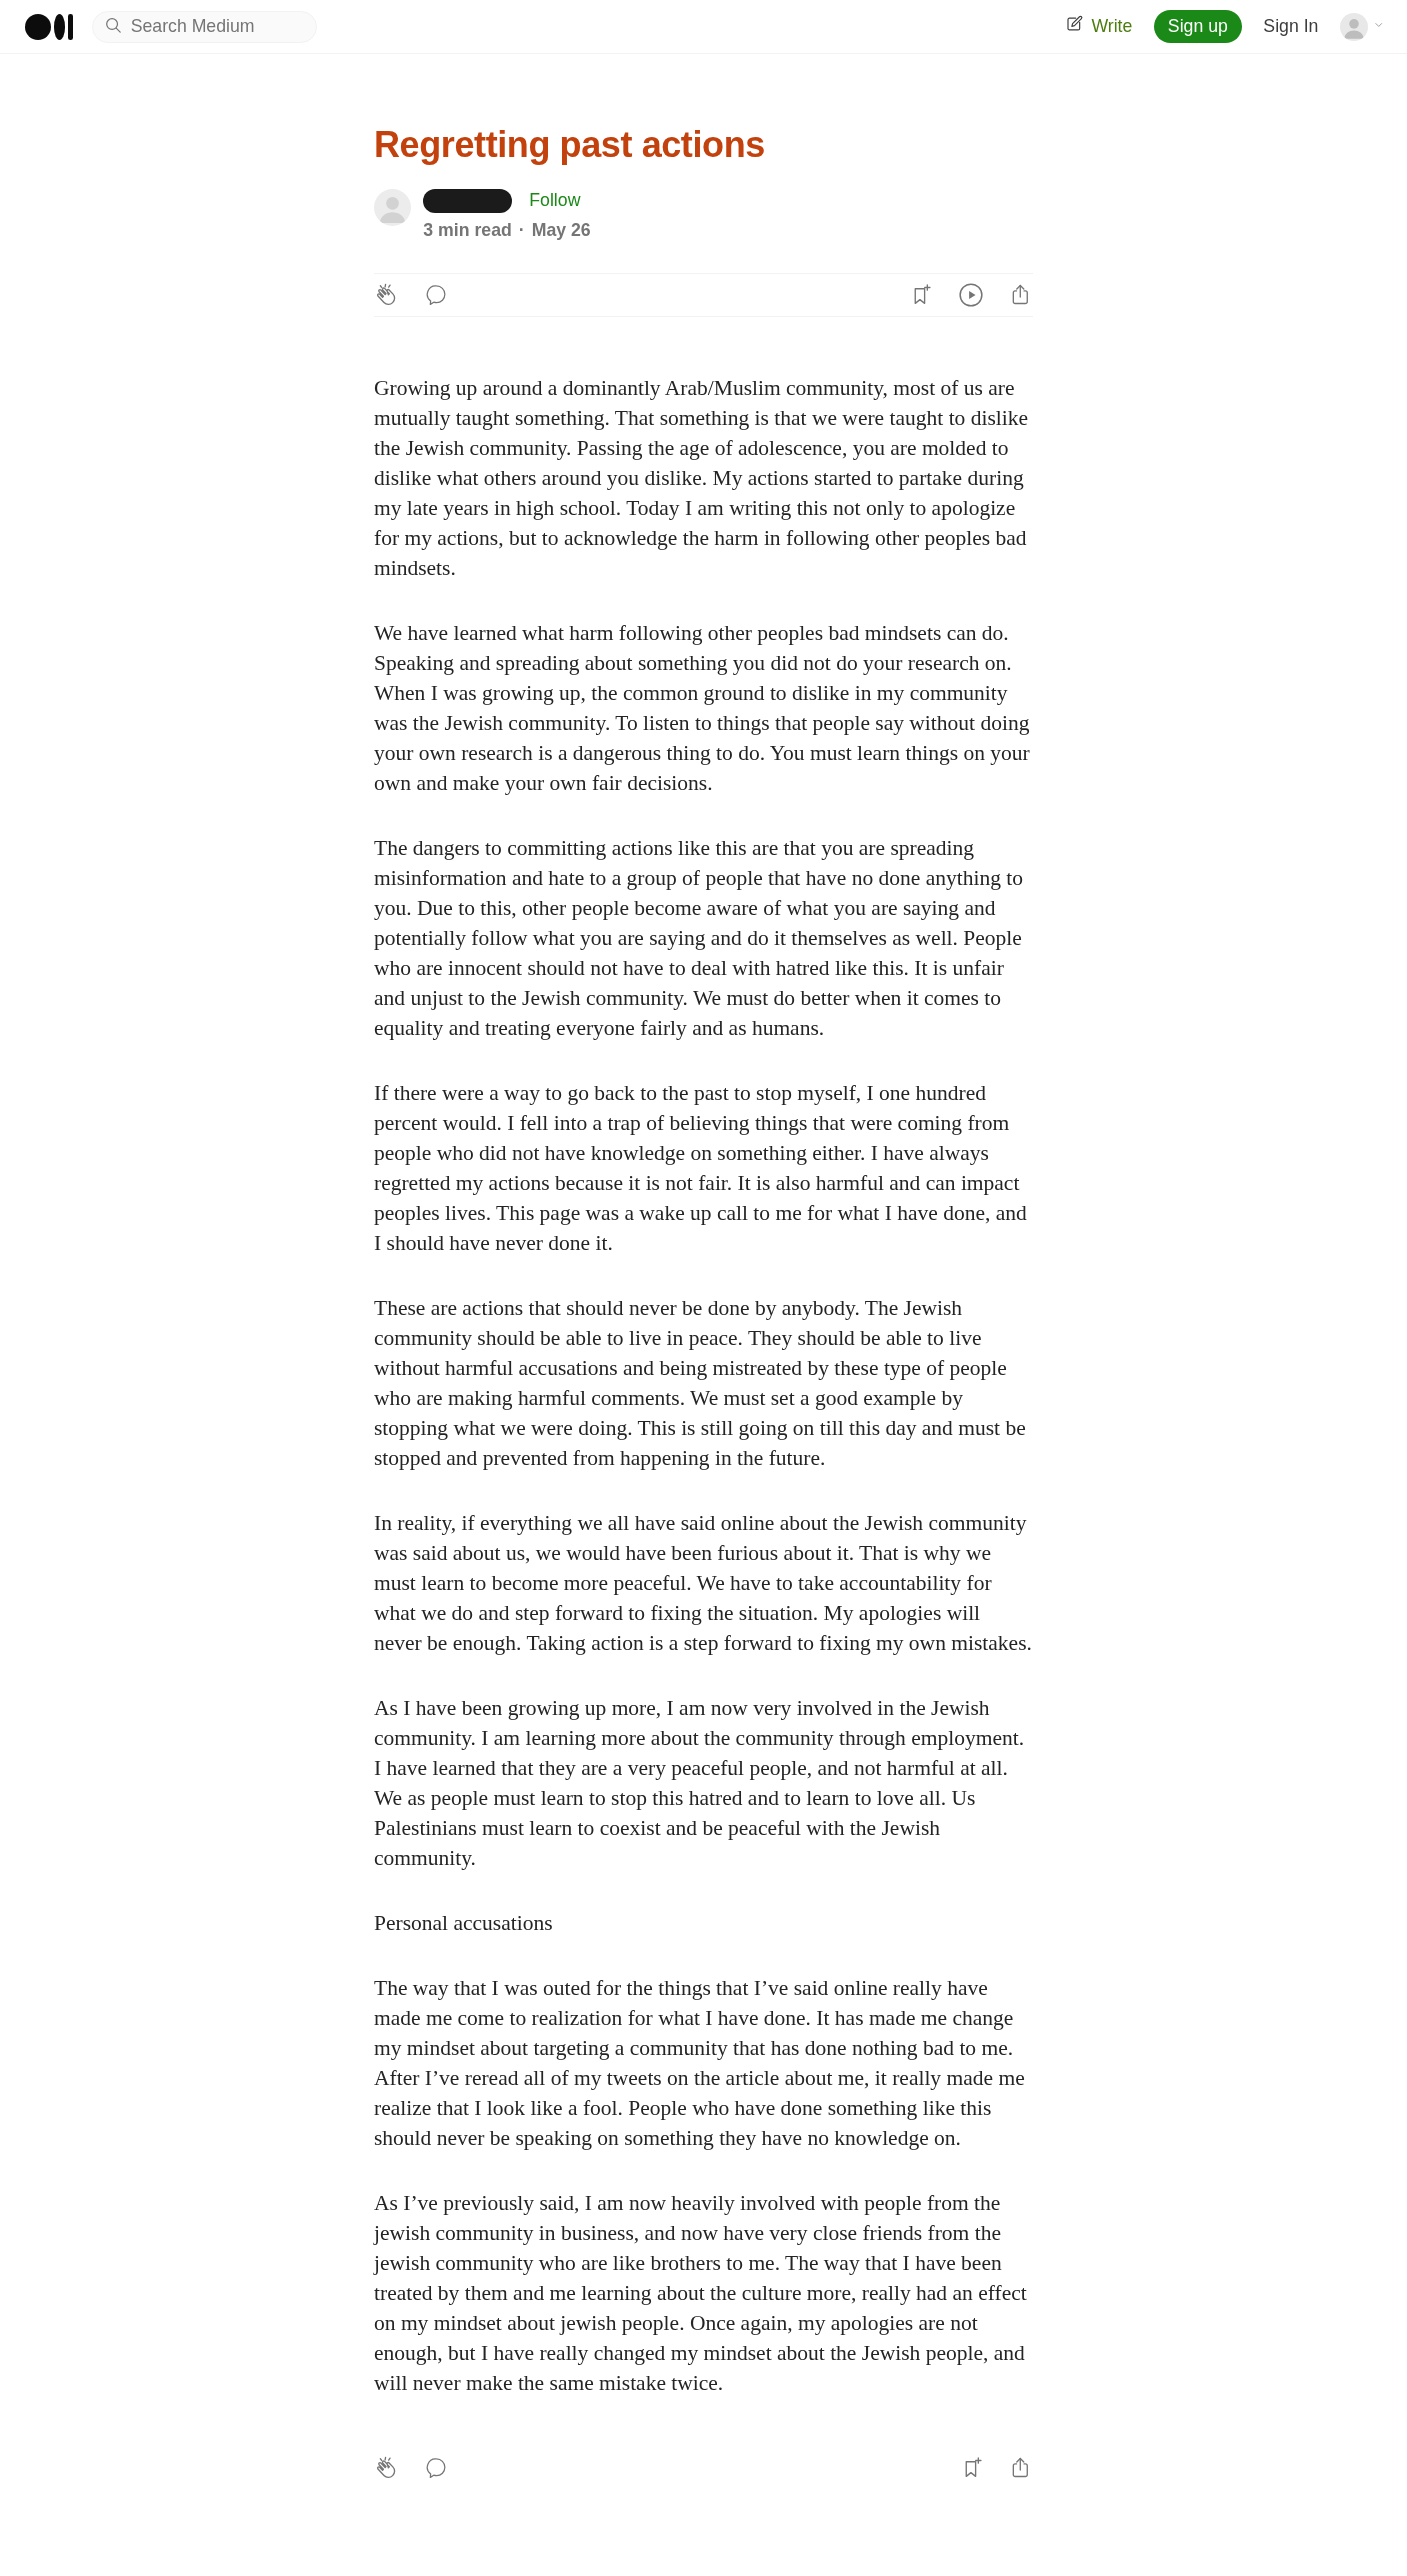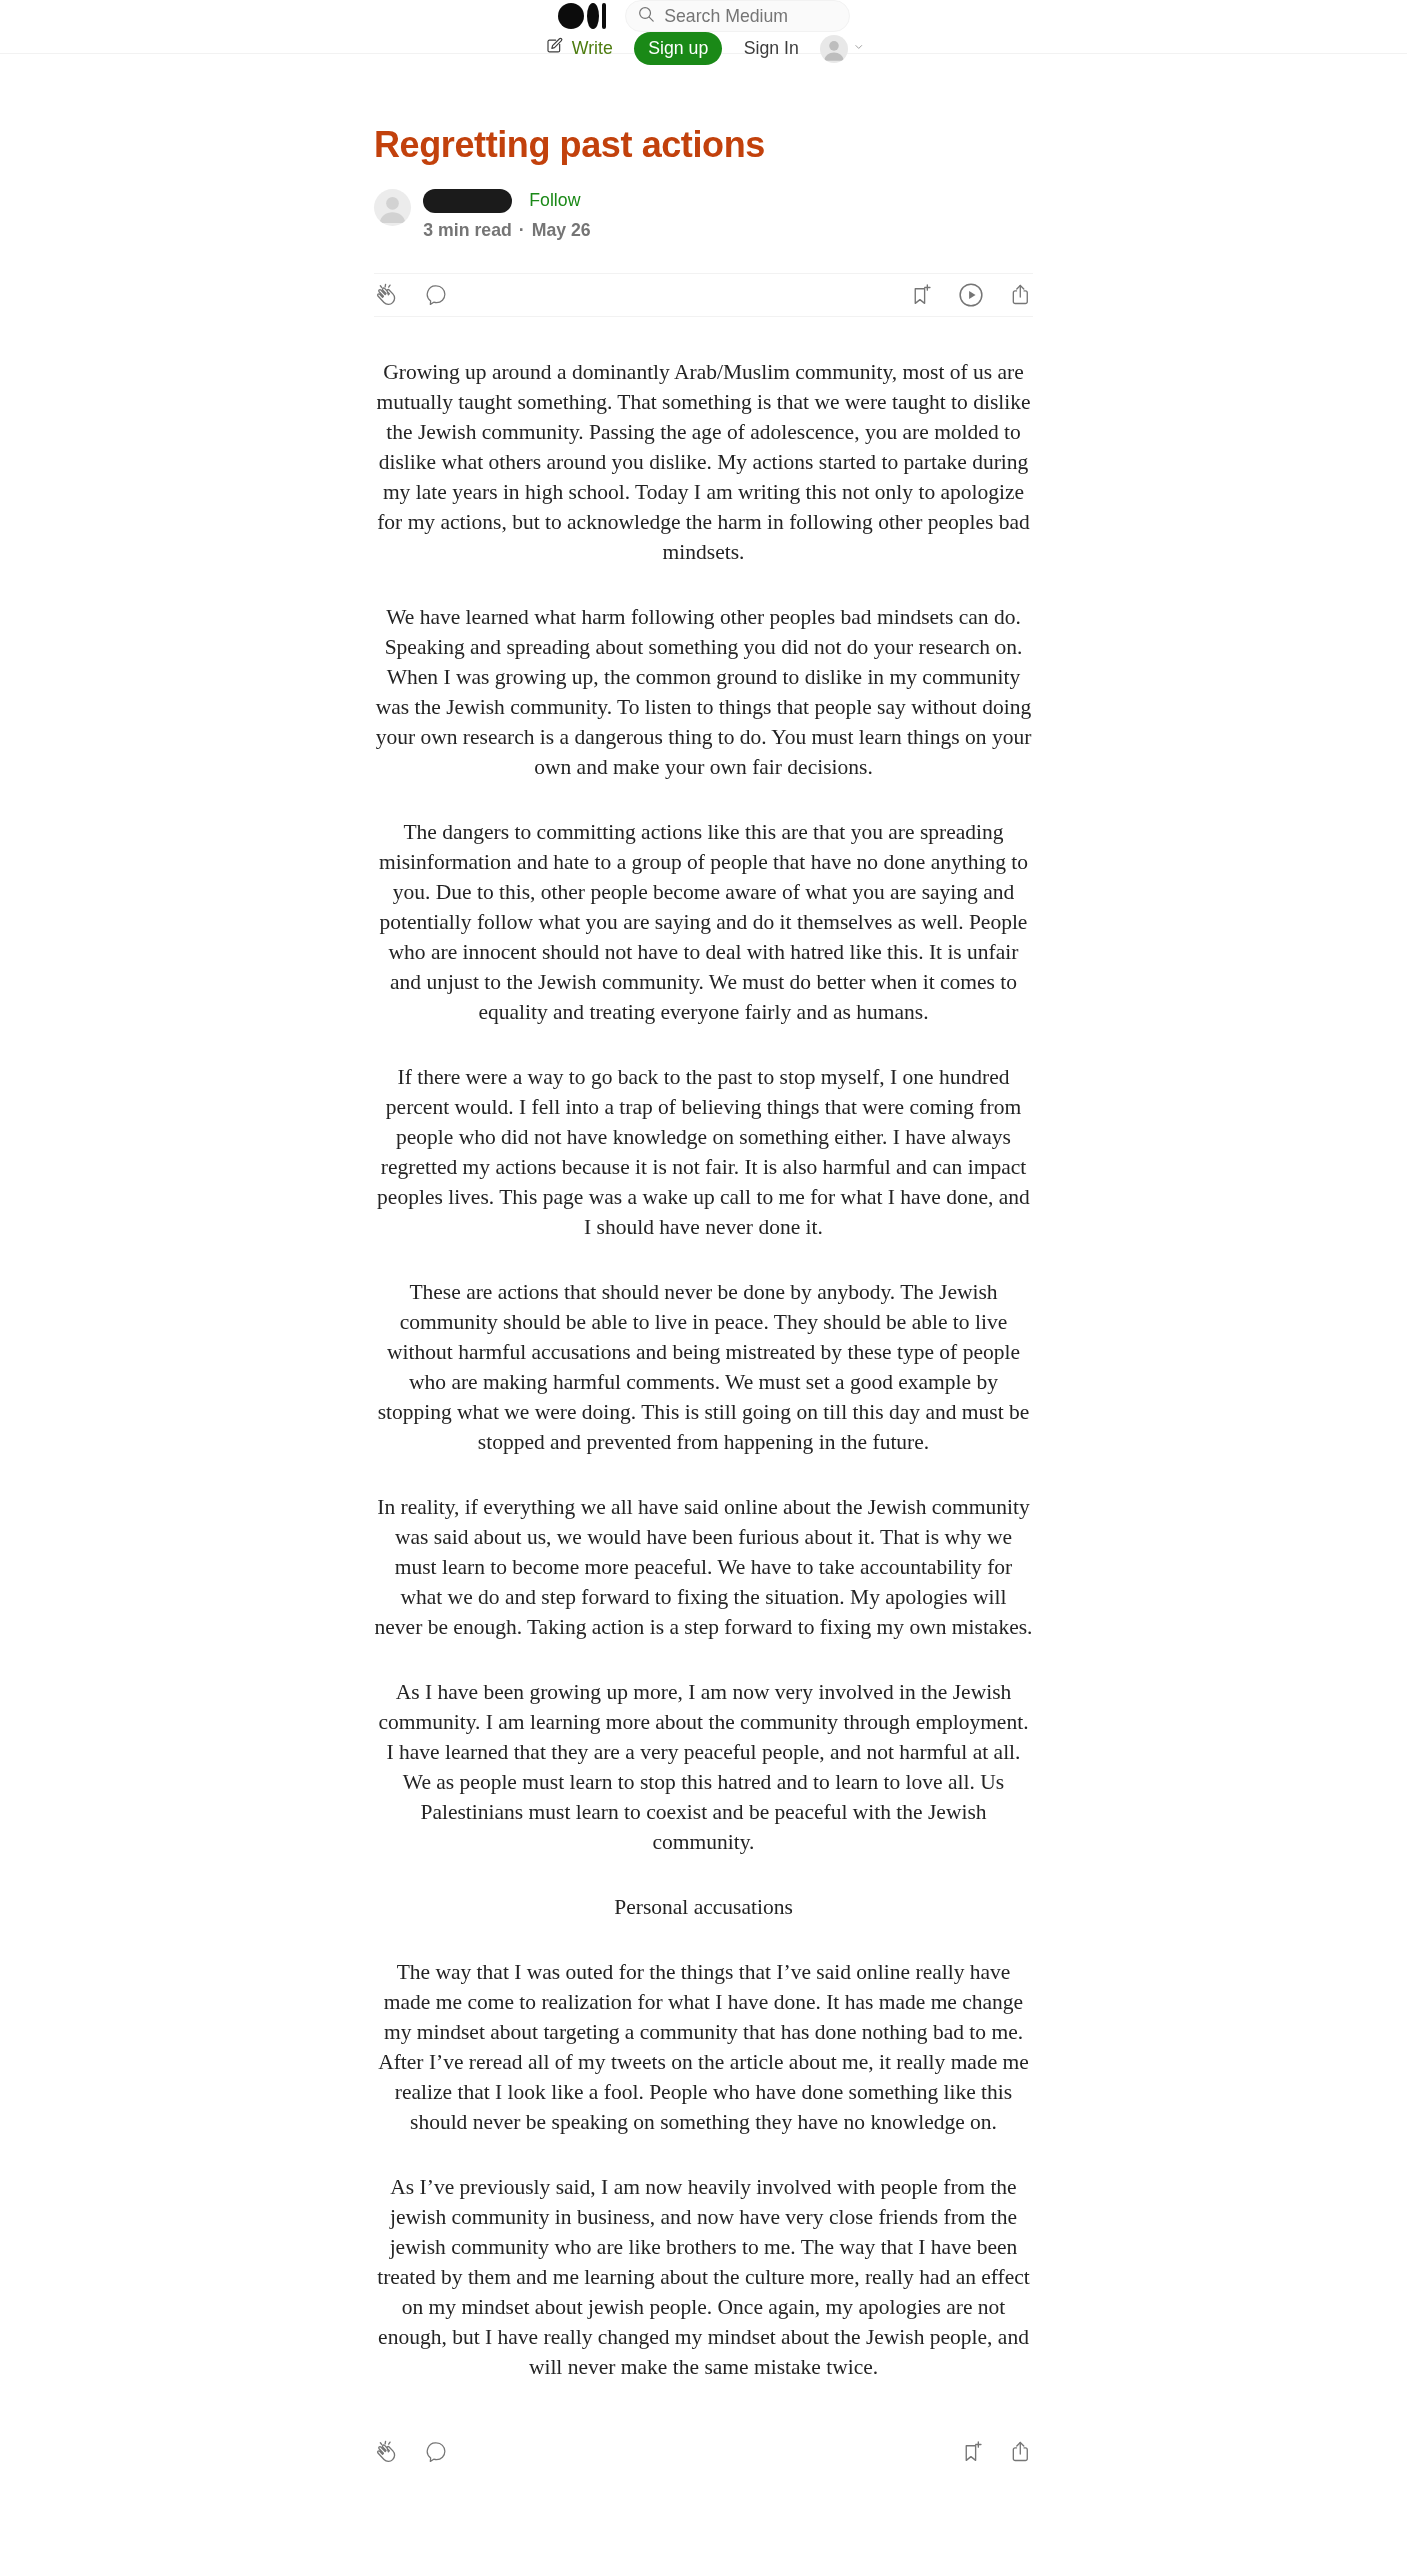--- a/index.html
+++ b/index.html
@@ -10,21 +10,20 @@
     color: #242424;
   }
 
   
   .nav {
     height: 54px;
     border-bottom: 0.8px solid #f2f2f2;
     display: flex; align-items: center; justify-content: space-between;
     padding: 0 23px 0 24.6px;
     background: #fff;
-    flex-direction: column;
   }
   .nav-left { display: flex; align-items: center; gap: 19px; }
   .logo { display: flex; align-items: center; gap: 3.1px; cursor: pointer; }
   .logo-c  { width: 26px; height: 26px; background: #0c0c0c; border-radius: 50%; }
   .logo-e  { width: 11.5px; height: 26px; background: #0c0c0c; border-radius: 50%; }
   .logo-l  { width: 4.6px;  height: 26px; background: #0c0c0c; border-radius: 2.3px; }
   .search-pill {
     width: 225px; height: 32px;
     background: #fafafa; border: 0.8px solid #f2f2f2; border-radius: 16px;
     display: flex; align-items: center; gap: 8.5px; padding: 0 10.8px;
@@ -82,21 +81,21 @@
   .action-bar {
     margin-top: 32px; height: 44px;
     border-top: 0.8px solid #f2f2f2; border-bottom: 0.8px solid #f2f2f2;
     display: flex; align-items: center; justify-content: space-between;
   }
   .bar-left  { display: flex; align-items: center; gap: 26px; }
   .bar-right { display: flex; align-items: center; gap: 23px; }
   .icon-btn { background: none; border: none; padding: 0; cursor: pointer; line-height: 0; }
   .icon-btn svg { display: block; }
 
-  .article-body { margin-top: 40px; text-align: center; }
+  .article-body { margin-top: 56px; }
   .article-body p {
     font-family: "Liberation Serif", "DejaVu Serif", serif;
     font-size: 21.5px; line-height: 30px; color: #242424;
     margin-top: 35px;
   }
   .article-body p:first-child { margin-top: 0; }
 
   .bottom-bar {
     margin-top: 57px;
     display: flex; align-items: center; justify-content: space-between;

